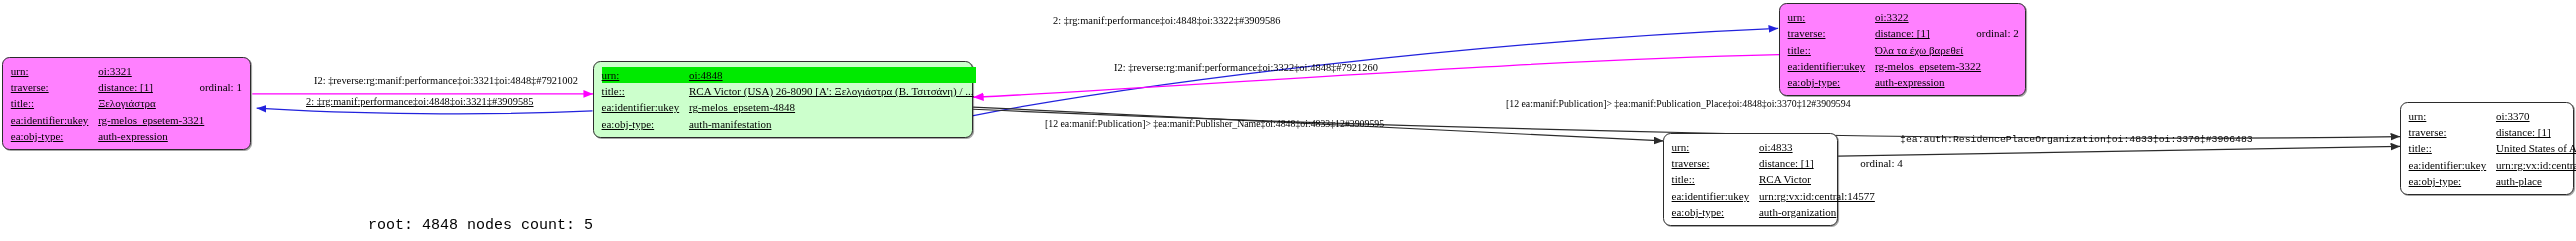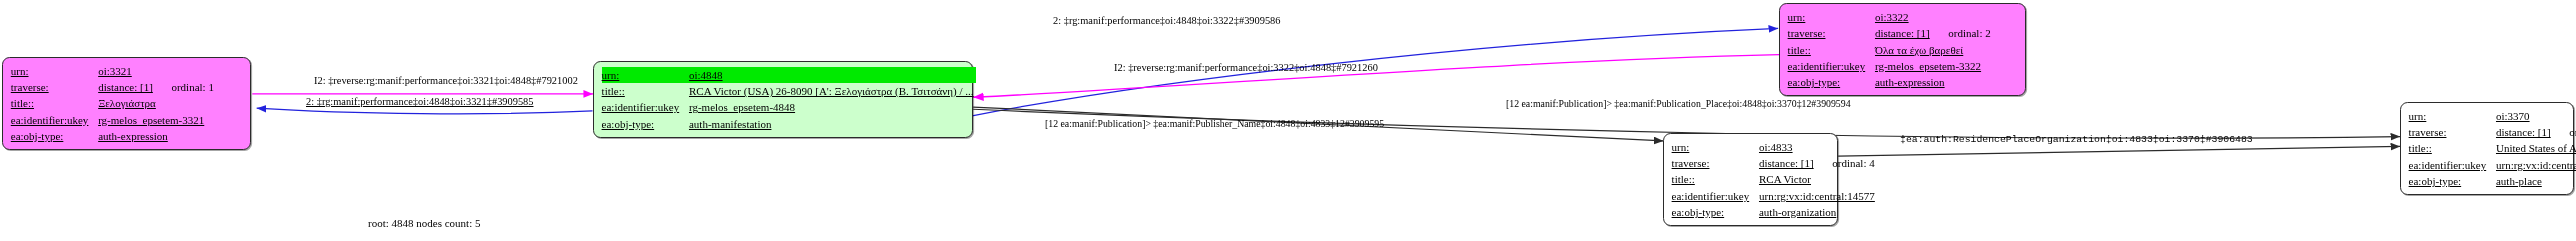--- a/index.html
+++ b/index.html
@@ -60,38 +60,39 @@
   }
   .hl td {
     background: #00ea00;
   }
   .hl td.k {
     padding-right: 9.8px;
   }
   .trav-ord {
     display: inline-block;
     padding-left: 18.6px;
+    margin-left: 28px;
   }
 
   
   .elabel {
     position: absolute;
     font-family: "Liberation Serif", serif;
     font-size: 10.4px;
     color: #000000;
     white-space: nowrap;
     line-height: 1;
   }
   .elabel.small {
     font-size: 9.8px;
   }
   .caption {
     position: absolute;
-    font-family: Liberation Serif, serif;
-    font-size: 11px;
+    font-family: Liberation Mono, monospace;
+    font-size: 15px;
     color: #000000;
     white-space: nowrap;
   }
 </style>
 </head>
 <body>
 
 <div id="canvas">
 
   <svg class="edge-layer" viewBox="0 0 4717 443">

